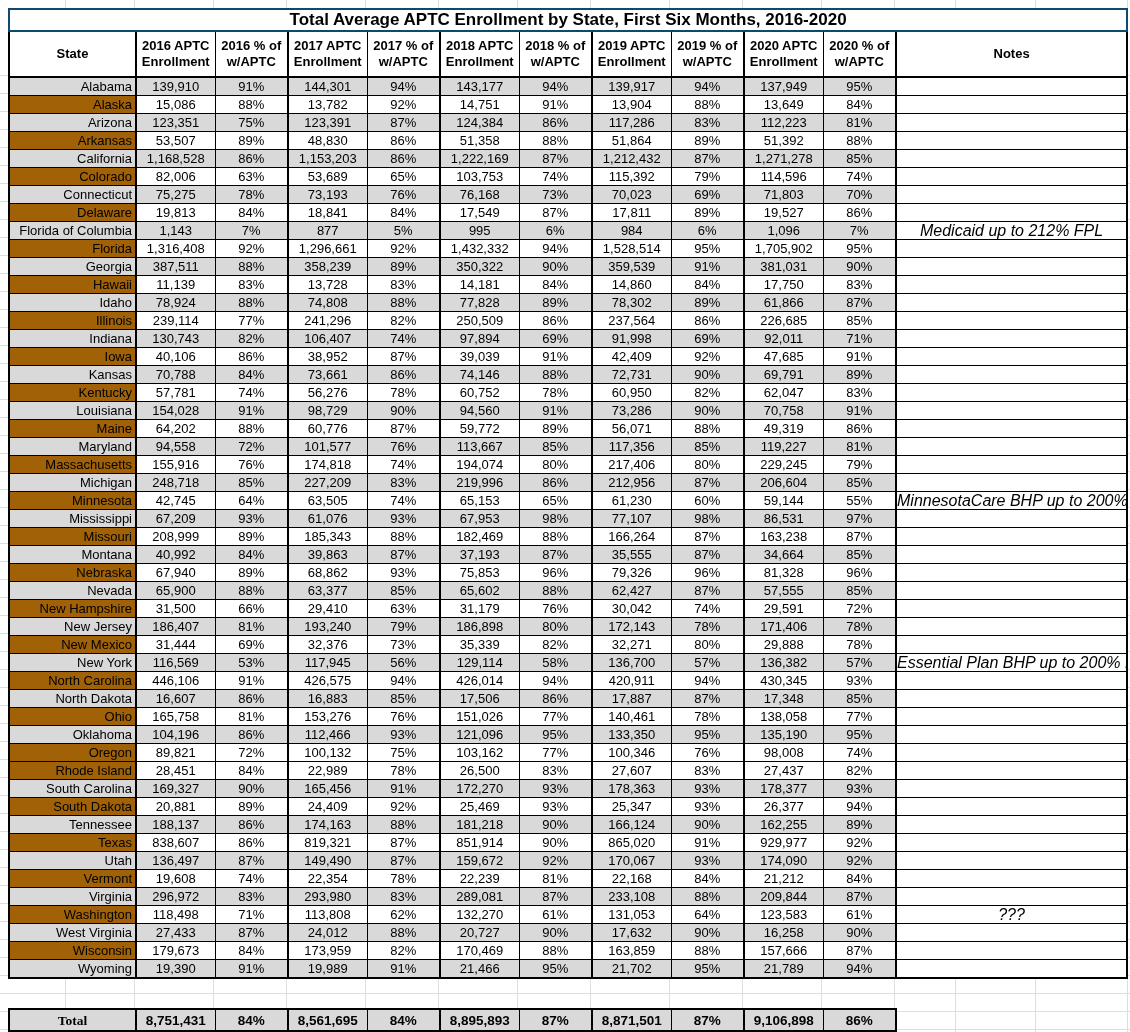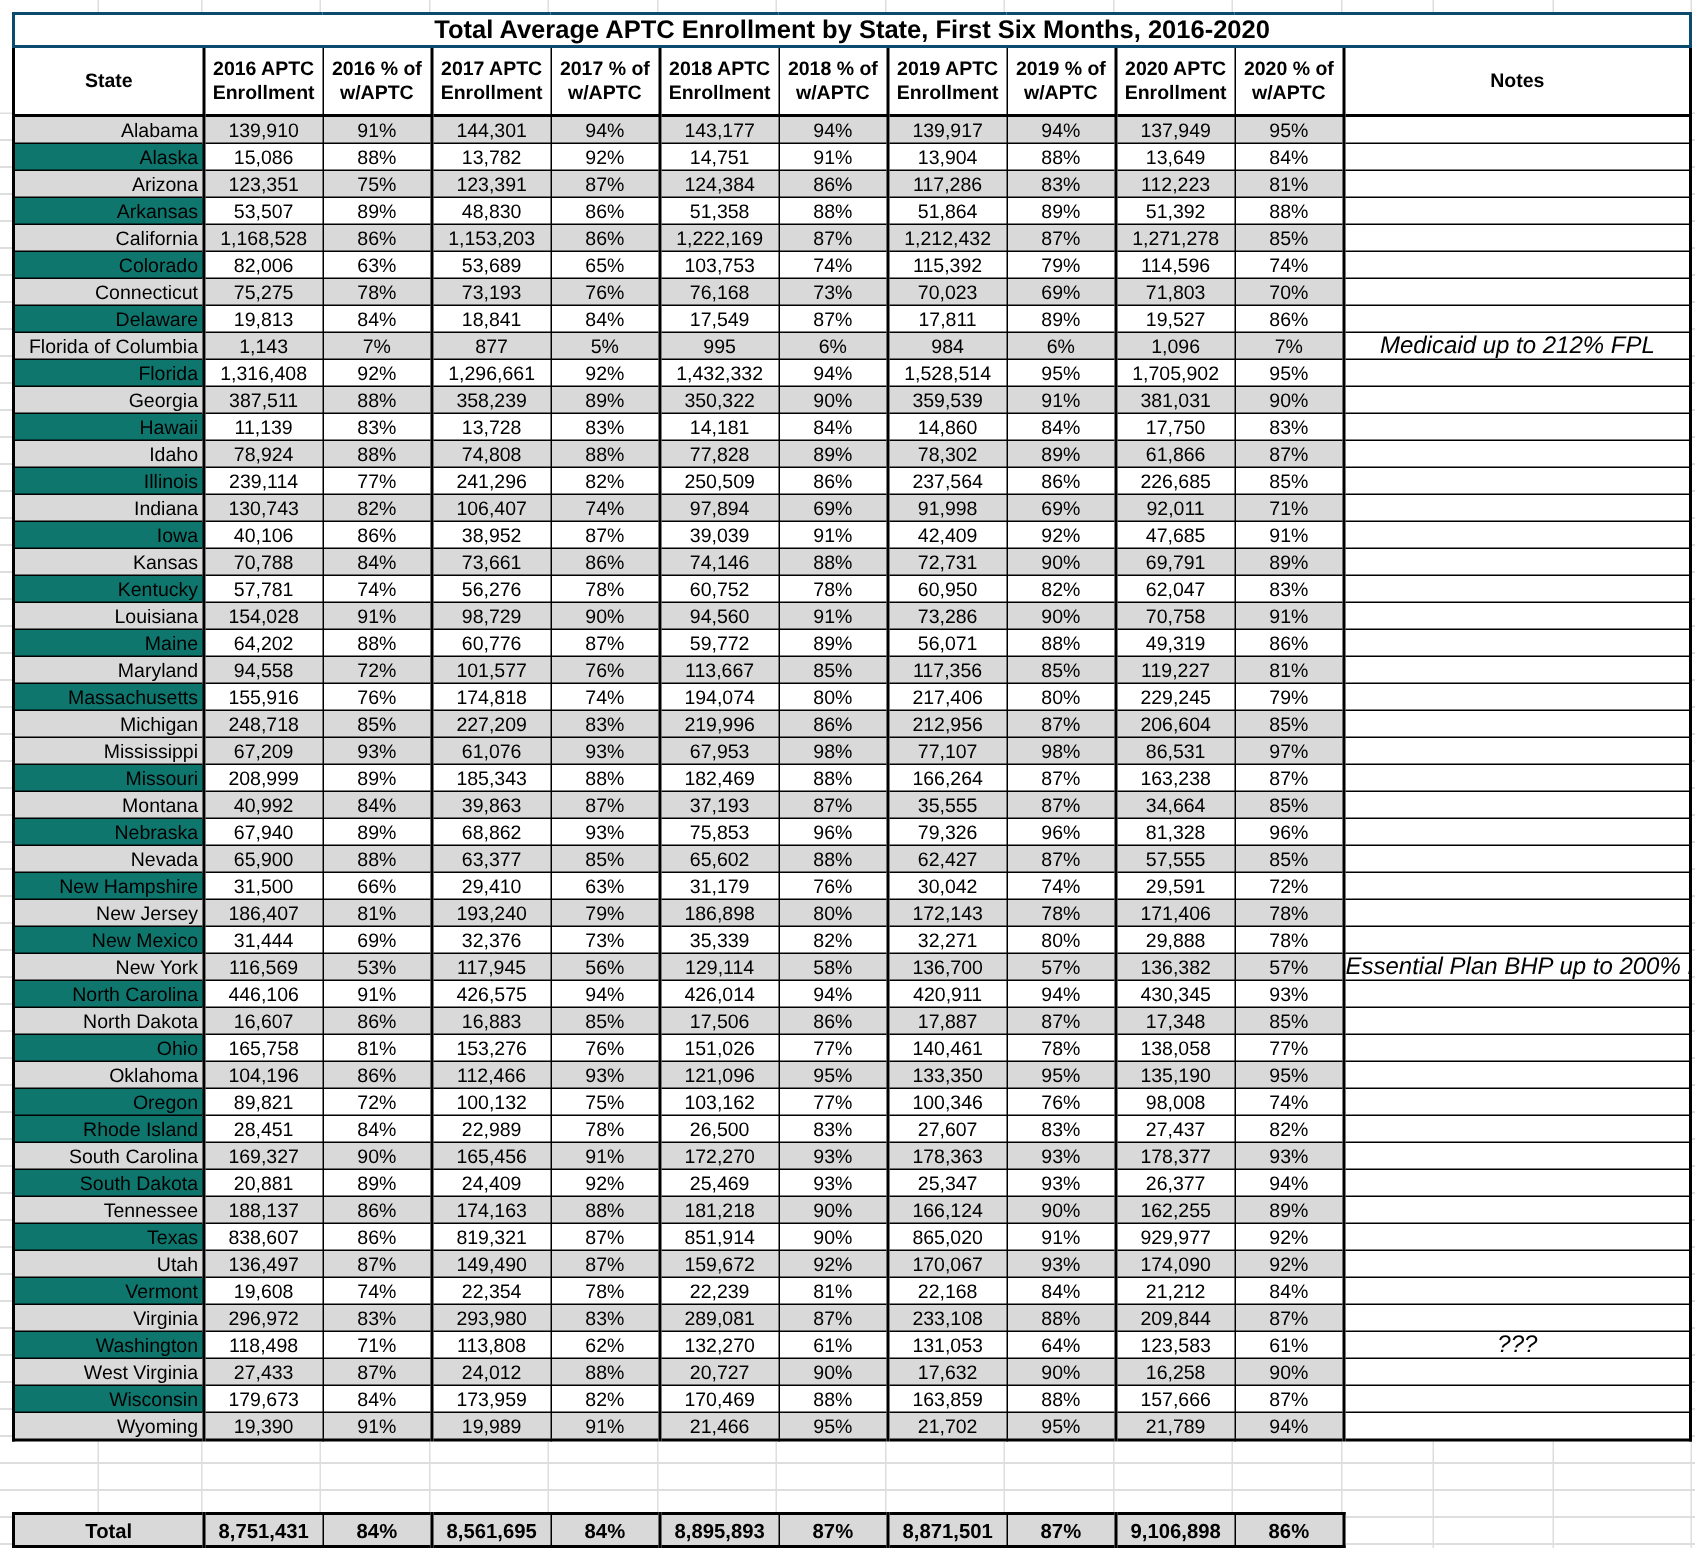--- a/index.html
+++ b/index.html
@@ -26,28 +26,28 @@
 
   .main th, .main td, .total-tbl td { border: 1px solid #000; overflow: hidden; white-space: nowrap; }
 
   tr.title-row th { border: 2px solid #0c4a6e; height: 22px; font-size: 17px; font-weight: bold;
     text-align: center; vertical-align: middle; background: #fff; }
   tr.header-row th { border-bottom: 2px solid #000; height: 46px; font-size: 13px; line-height: 16px;
     font-weight: bold; text-align: center; vertical-align: middle; background: #fff; }
 
   tbody tr { height: 18px; }
   td { font-size: 13px; line-height: 17px; vertical-align: middle; }
-  td.state { text-align: right; padding-right: 3px; border-right: 2px solid #000; background: #0f766e; }
+  td.state { text-align: right; padding-right: 3px; border-right: 2px solid #000; background: #a16207; }
   td.num { text-align: center; background: #fff; }
   td.notes { text-align: center; background: #fff; font-style: italic; font-size: 16px; }
   .gs { border-left: 2px solid #000 !important; }
   tr.shade td.state, tr.shade td.num { background: #d9d9d9; }
 
   .total-tbl td { text-align: center; font-weight: bold; font-size: 13.5px; height: 22px; background: #d9d9d9; }
-  .total-tbl td.t-state { border-right: 2px solid #000; }
+  .total-tbl td.t-state { border-right: 2px solid #000; font-family: Liberation Serif, serif; }
 </style>
 </head>
 <body>
 
 <div class="page">
   <div class="hlines"></div>
   <div class="vlines"></div>
 
   <table class="main">
     <colgroup>
@@ -428,20 +428,34 @@
           <td class="num">85%</td>
           <td class="num gs">227,209</td>
           <td class="num">83%</td>
           <td class="num gs">219,996</td>
           <td class="num">86%</td>
           <td class="num gs">212,956</td>
           <td class="num">87%</td>
           <td class="num gs">206,604</td>
           <td class="num">85%</td>
           <td class="notes gs"></td>
+        </tr>
+        <tr>
+          <td class="state">Minnesota</td>
+          <td class="num gs">42,745</td>
+          <td class="num">64%</td>
+          <td class="num gs">63,505</td>
+          <td class="num">74%</td>
+          <td class="num gs">65,153</td>
+          <td class="num">65%</td>
+          <td class="num gs">61,230</td>
+          <td class="num">60%</td>
+          <td class="num gs">59,144</td>
+          <td class="num">55%</td>
+          <td class="notes gs">MinnesotaCare BHP up to 200% FPL</td>
         </tr>
         <tr class="shade">
           <td class="state">Mississippi</td>
           <td class="num gs">67,209</td>
           <td class="num">93%</td>
           <td class="num gs">61,076</td>
           <td class="num">93%</td>
           <td class="num gs">67,953</td>
           <td class="num">98%</td>
           <td class="num gs">77,107</td>

